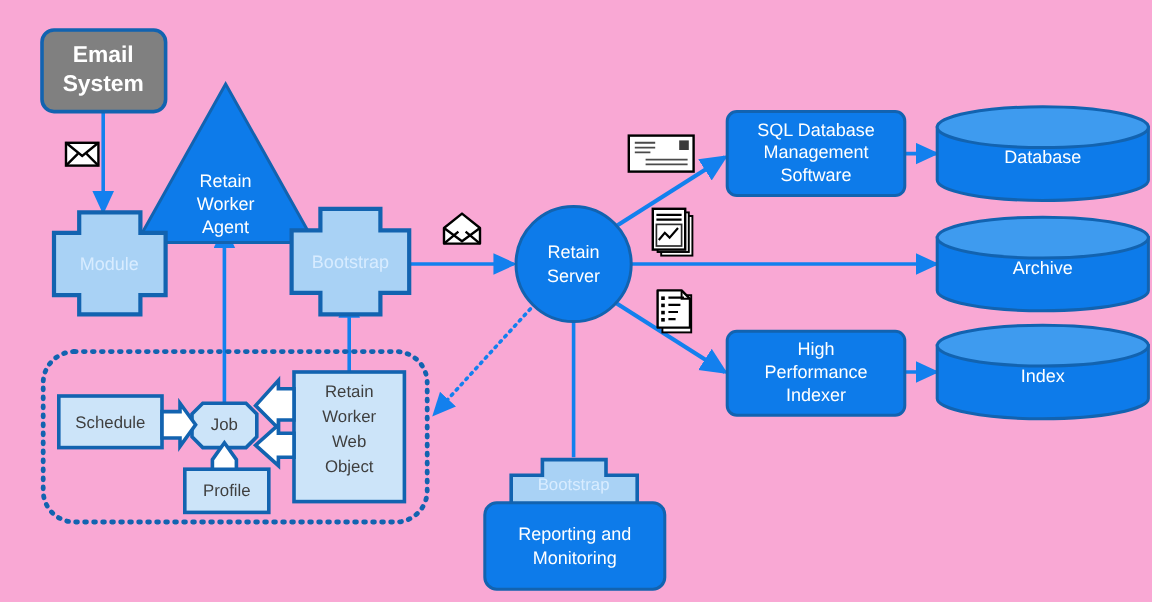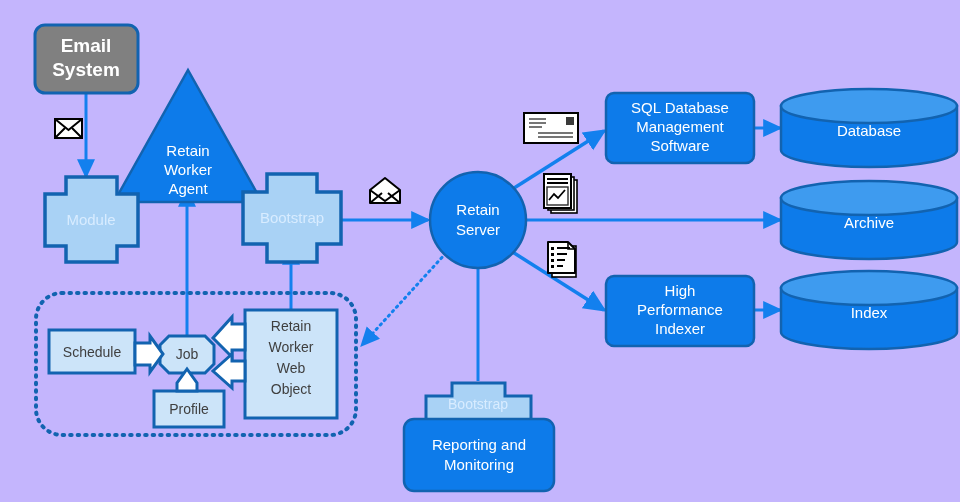--- a/index.html
+++ b/index.html
@@ -8,21 +8,21 @@
     padding: 0;
     background: #ffffff;
   }
   body {
     font-family: "Liberation Sans", sans-serif;
   }
   #canvas {
     position: relative;
     width: 960px;
     height: 502px;
-    background: #c4b5fd;
+    background: #f9a8d4;
     overflow: hidden;
   }
   #canvas svg.layer {
     position: absolute;
     left: 0;
     top: 0;
     width: 960px;
     height: 502px;
   }
   .node-label {

